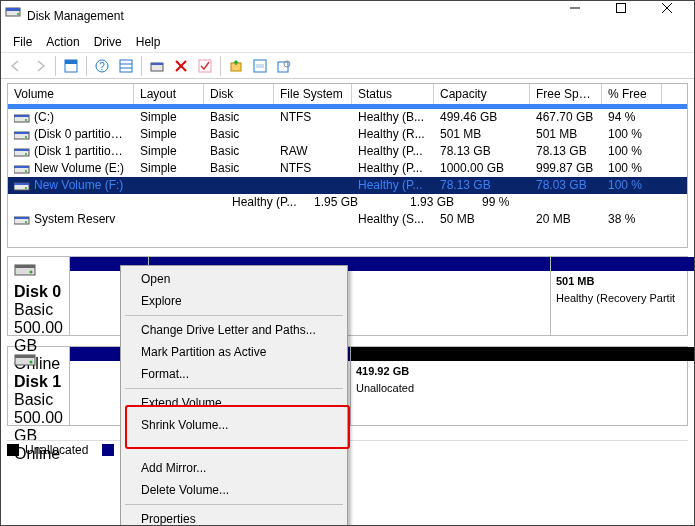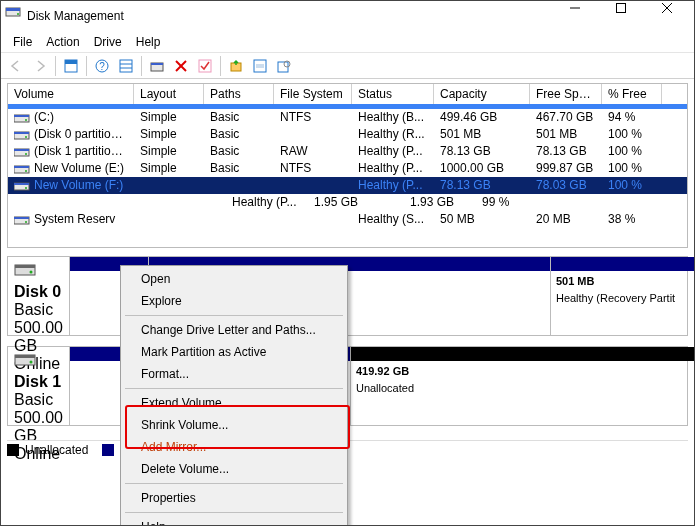--- a/index.html
+++ b/index.html
@@ -51,21 +51,21 @@
     position:absolute;
     left: 119px; top: 186px;
     width: 228px;
     background:#f0f0f0;
     border:1px solid #a0a0a0;
     box-shadow: 3px 3px 3px rgba(0,0,0,0.25);
     z-index: 50;
     padding: 2px;
   }
   .ctx-item { padding: 4px 12px 4px 18px; font-size:12px; }
-  .ctx-item.disabled { color:#c2410c;}
+  .ctx-item.disabled { color:#000000;margin-top:21px;}
   .ctx-sep { height:1px; background:#c0c0c0; margin:3px 2px;}
   .ctx-highlight {
     position:absolute; border:2px solid #e60000; border-radius:3px;
     left:124px; top:326px; width:225px; height:44px; z-index:60; pointer-events:none;
   }
 </style>
 </head>
 <body>
 
 <div class="window">
@@ -175,21 +175,21 @@
         </svg>
       </div>
   </div>
 
   <div class="content">
 
     <div class="lv-inner">
       <div class="lv-head">
         <div class="col c1">Volume</div>
         <div class="col c2">Layout</div>
-        <div class="col c3">Paths</div>
+        <div class="col c3">Disk</div>
         <div class="col c4">File System</div>
         <div class="col c5">Status</div>
         <div class="col c6">Capacity</div>
         <div class="col c7">Free Spa...</div>
         <div class="col c8">% Free</div>
       </div>
       <div class="lv-body" id="lv-body">
           <div class="row">
             <div class="cell c1"><svg class="vol-icon" width="16" height="10">
                 <rect x="0" y="2" width="15" height="7" fill="#e8e8e8" stroke="#555"></rect>

